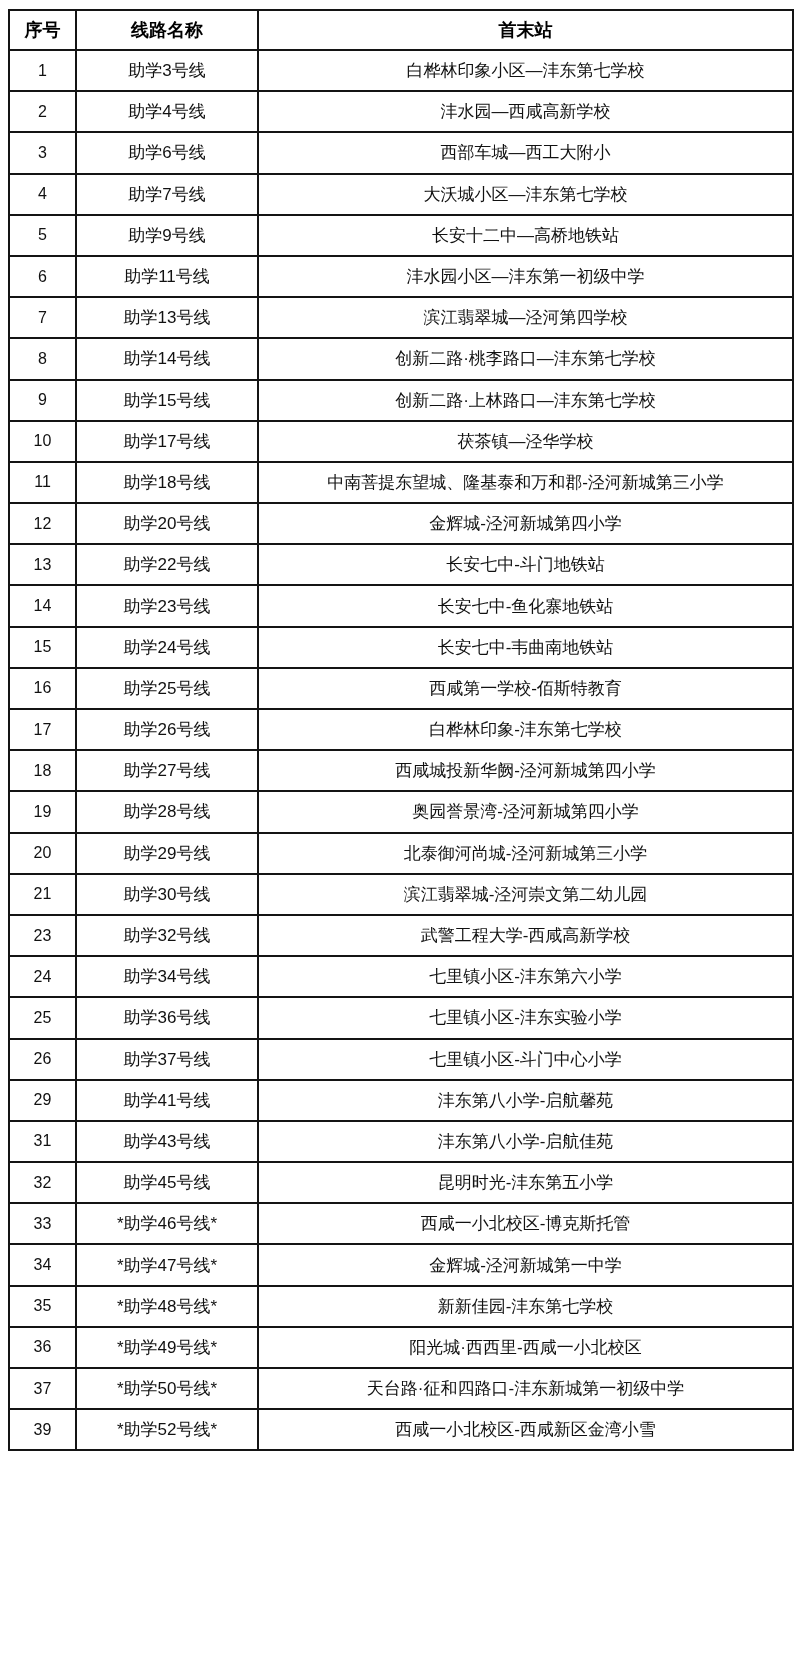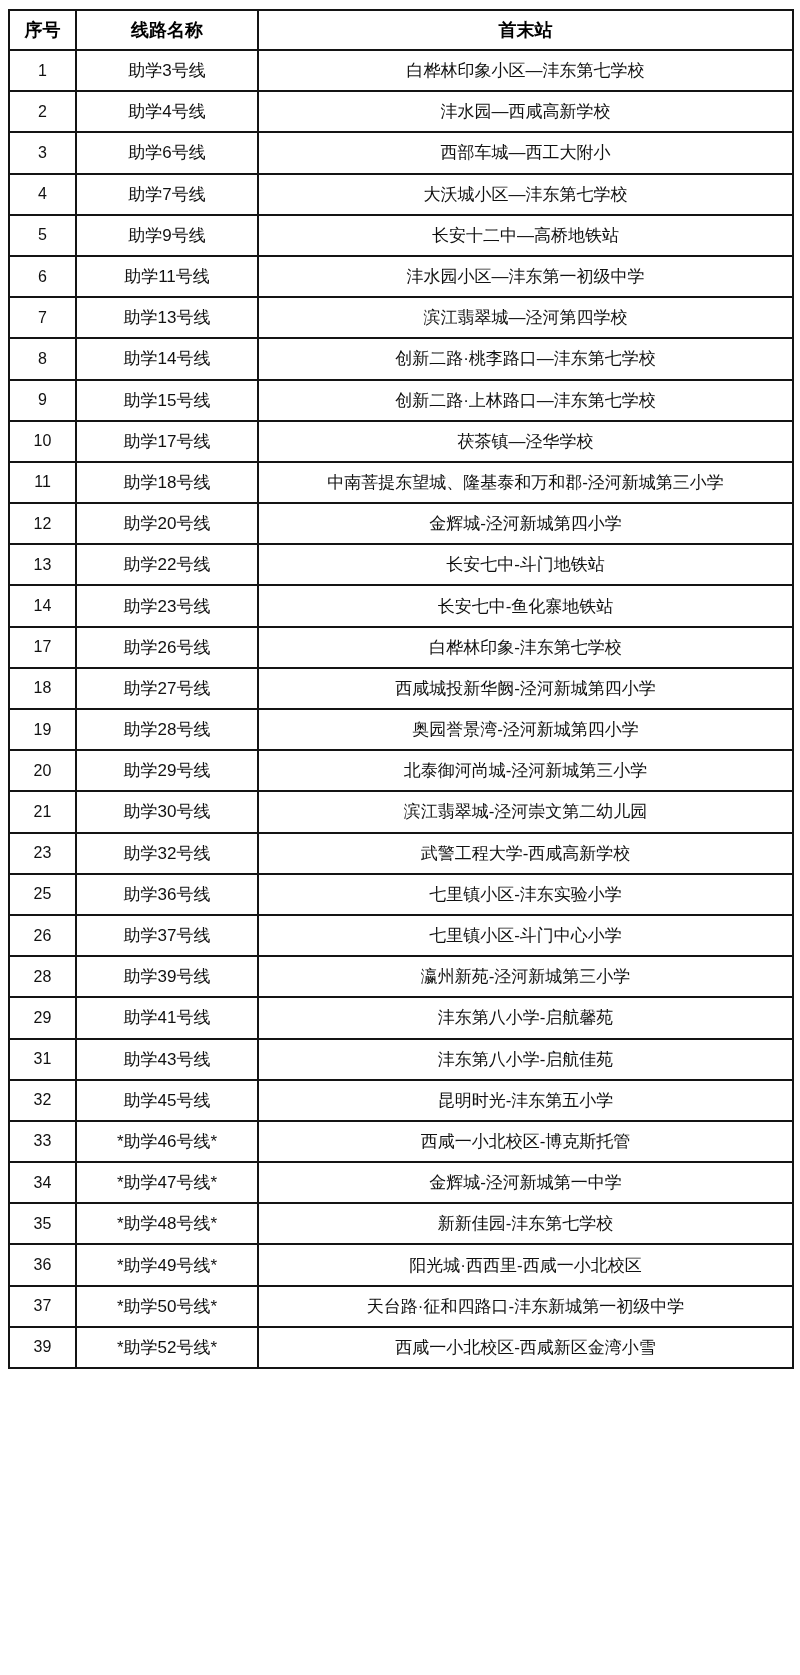--- a/index.html
+++ b/index.html
@@ -140,21 +140,31 @@
     <td>助学22号线</td>
     <td>长安七中-斗门地铁站</td>
   </tr>
 
   <tr>
     <td class="seq">14</td>
     <td>助学23号线</td>
     <td>长安七中-鱼化寨地铁站</td>
   </tr>
 
-
+  <tr>
+    <td class="seq">15</td>
+    <td>助学24号线</td>
+    <td>长安七中-韦曲南地铁站</td>
+  </tr>
+
+  <tr>
+    <td class="seq">16</td>
+    <td>助学25号线</td>
+    <td>西咸第一学校-佰斯特教育</td>
+  </tr>
 
   <tr>
     <td class="seq">17</td>
     <td>助学26号线</td>
     <td>白桦林印象-沣东第七学校</td>
   </tr>
 
   <tr>
     <td class="seq">18</td>
     <td>助学27号线</td>
@@ -179,39 +189,39 @@
     <td>滨江翡翠城-泾河崇文第二幼儿园</td>
   </tr>
 
 
   <tr>
     <td class="seq">23</td>
     <td>助学32号线</td>
     <td>武警工程大学-西咸高新学校</td>
   </tr>
 
+  <tr>
+    <td class="seq">24</td>
+    <td>助学34号线</td>
+    <td>七里镇小区-沣东第六小学</td>
+  </tr>
 
   <tr>
     <td class="seq">25</td>
     <td>助学36号线</td>
     <td>七里镇小区-沣东实验小学</td>
   </tr>
 
   <tr>
     <td class="seq">26</td>
     <td>助学37号线</td>
     <td>七里镇小区-斗门中心小学</td>
   </tr>
 
 
-  <tr>
-    <td class="seq">28</td>
-    <td>助学39号线</td>
-    <td>瀛州新苑-泾河新城第三小学</td>
-  </tr>
 
   <tr>
     <td class="seq">29</td>
     <td>助学41号线</td>
     <td>沣东第八小学-启航馨苑</td>
   </tr>
 
 
   <tr>
     <td class="seq">31</td>

